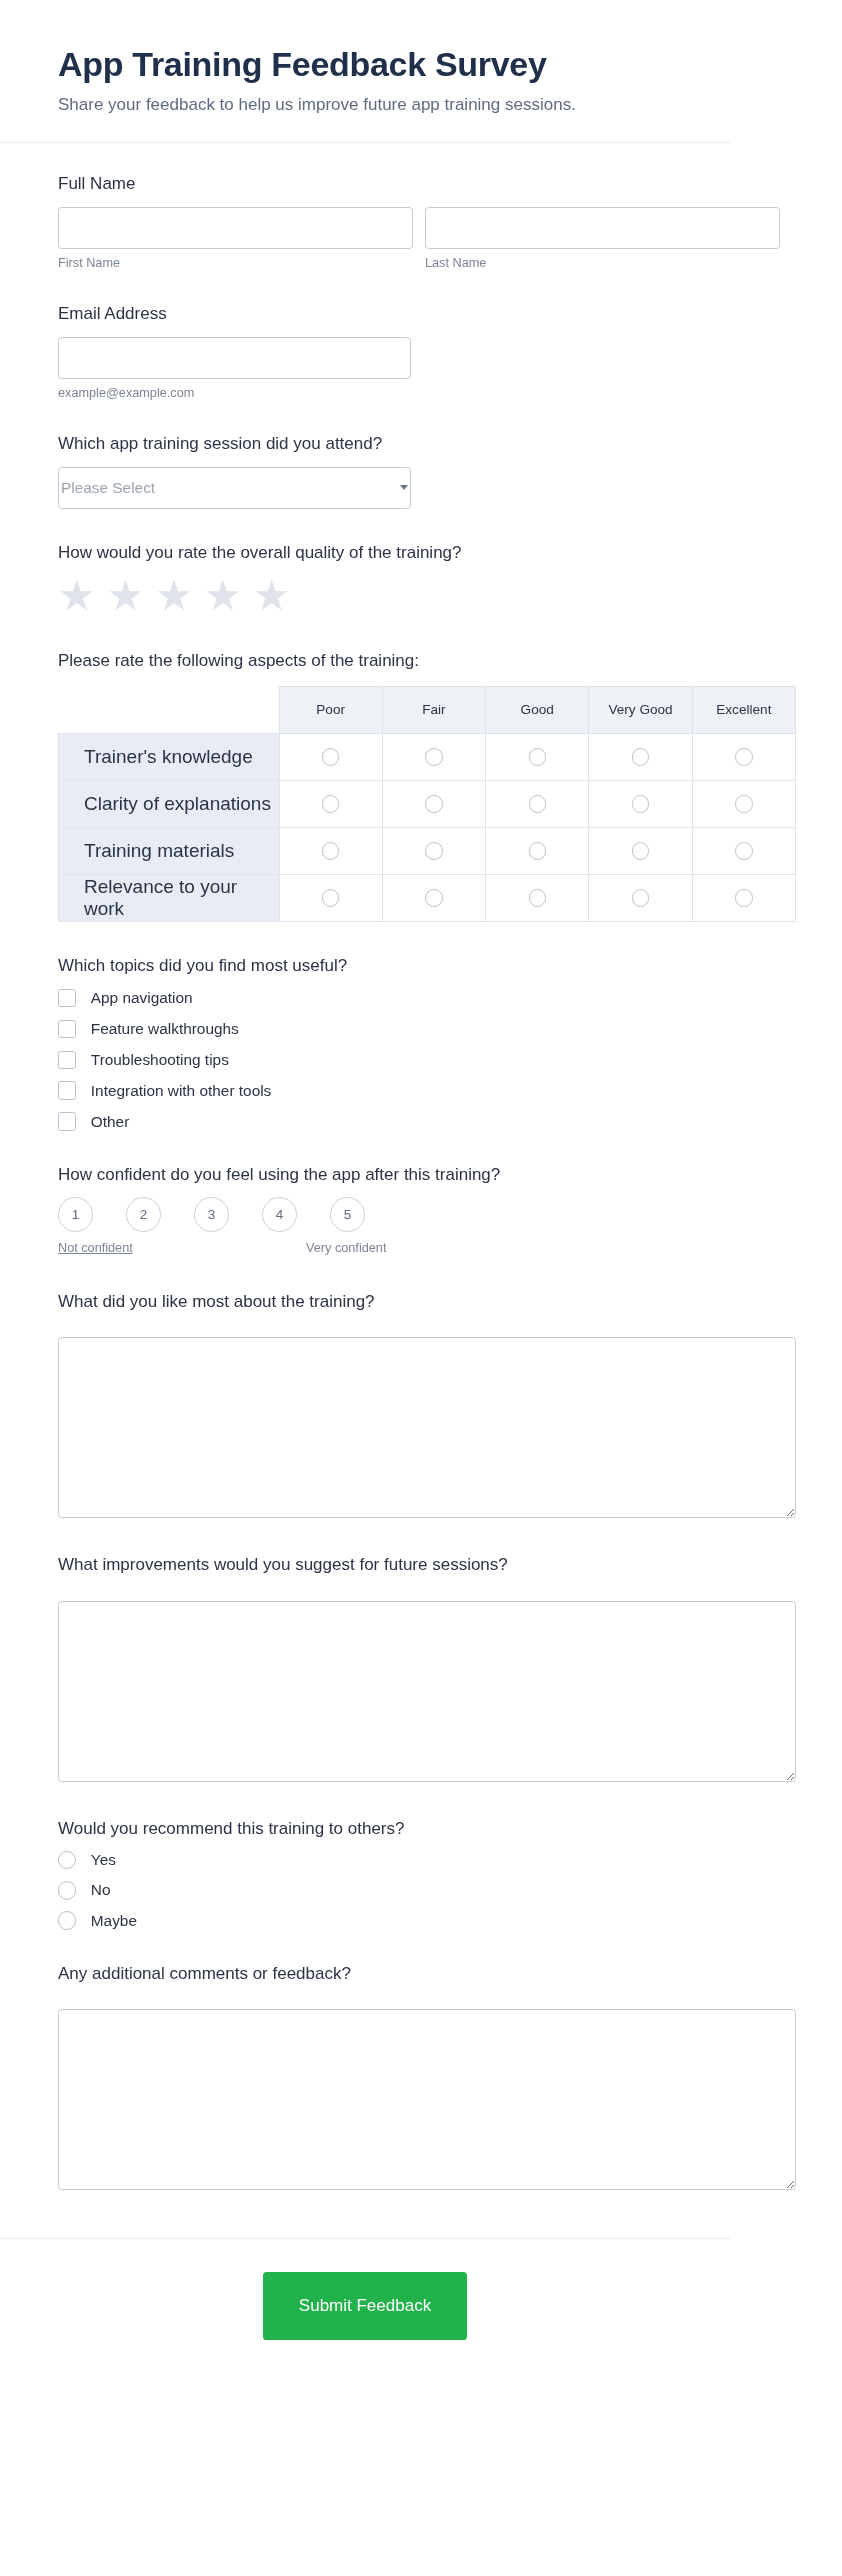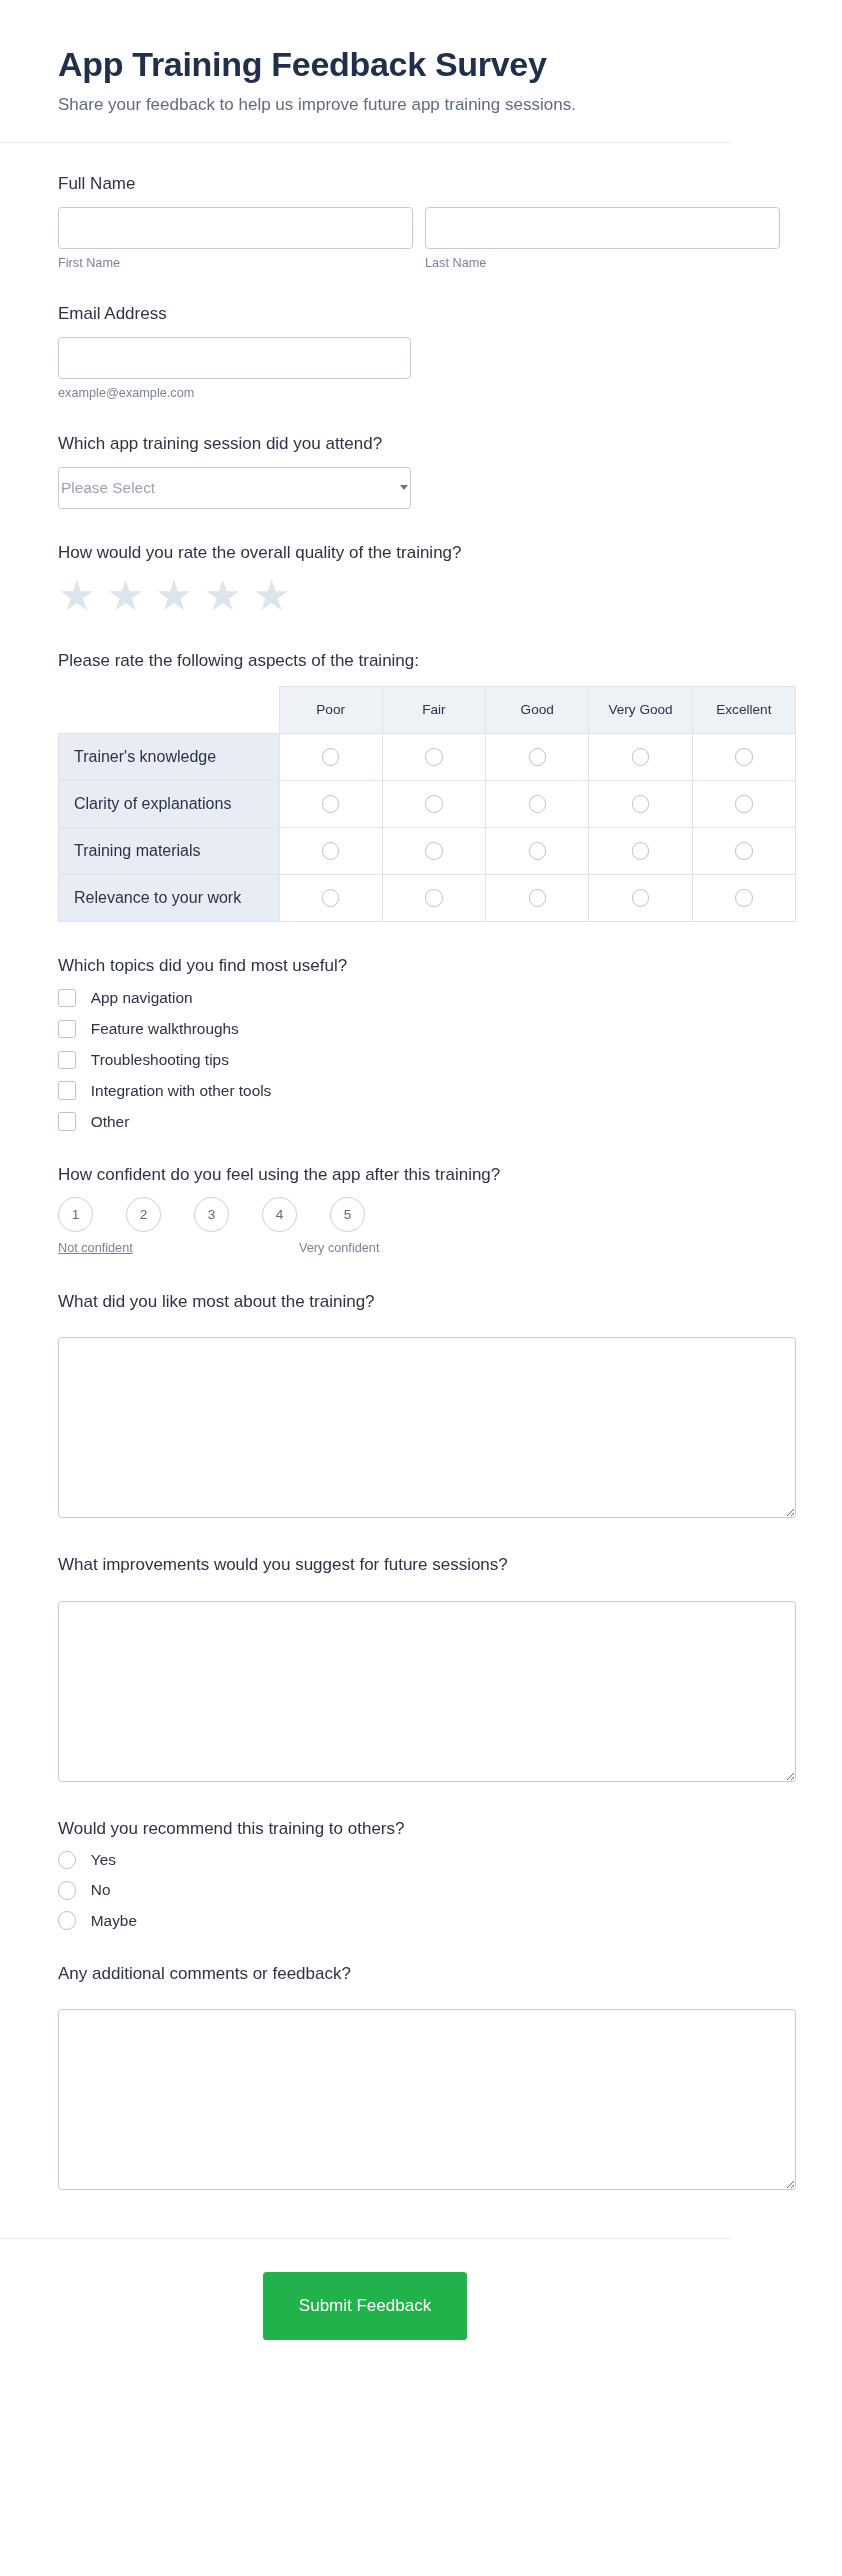--- a/index.html
+++ b/index.html
@@ -137,22 +137,22 @@
     background: transparent;
   }
   .matrix th.col-head {
     background: #eef1f6;
     color: #2c3345;
     text-align: center;
   }
   .matrix td.row-head {
     background: #e8edf5;
     text-align: left;
-    padding-left: 15px;
-    font-size: 16px;
+    padding-left: 25px;
+    font-size: 19px;
   }
   .matrix td.cell {
     text-align: center;
     background: #ffffff;
   }
   .radio-circle {
     display: inline-block;
     width: 15.4px;
     height: 15.4px;
     border: 0.9px solid #b9c1cd;
@@ -201,21 +201,21 @@
     background: #ffffff;
   }
   .scale-legend {
     position: relative;
     height: 16.3px;
     margin-top: 9px;
     font-size: 12.7px;
     color: #7b8494;
   }
   .legend-left { position: absolute; left: 0; text-decoration: underline; }
-  .legend-right { position: absolute; left: 241px; }
+  .legend-right { position: absolute; left: 248px; }
   
   .textarea {
     box-sizing: border-box;
     width: 738px;
     height: 181px;
     border: 0.9px solid #c3cad5;
     border-radius: 3.6px;
     background: #ffffff;
     margin-top: 12.7px;
     font-size: 15.4px;

